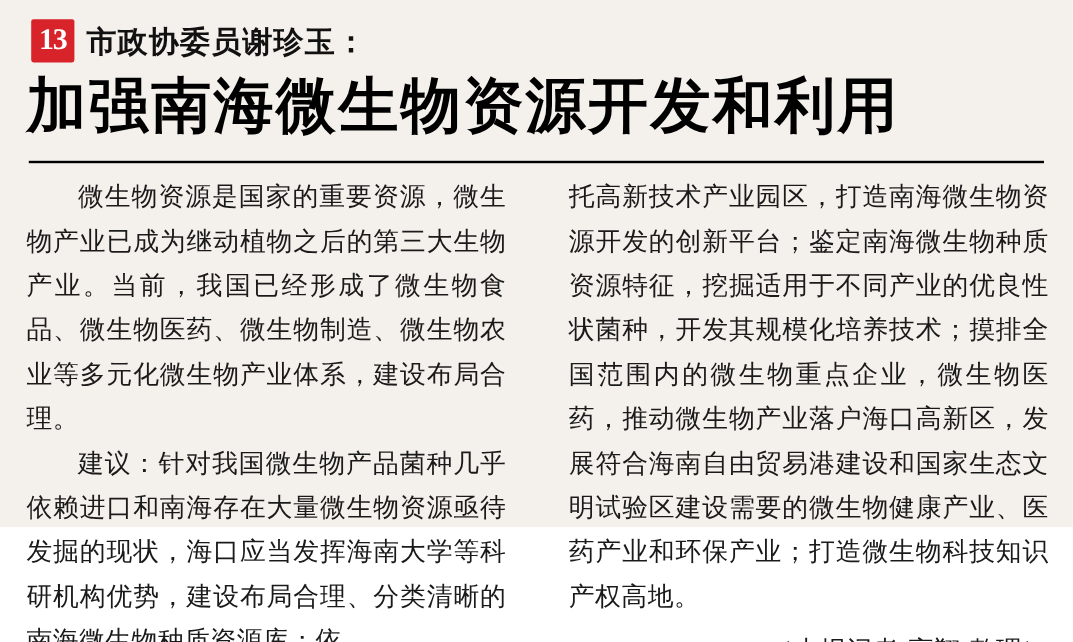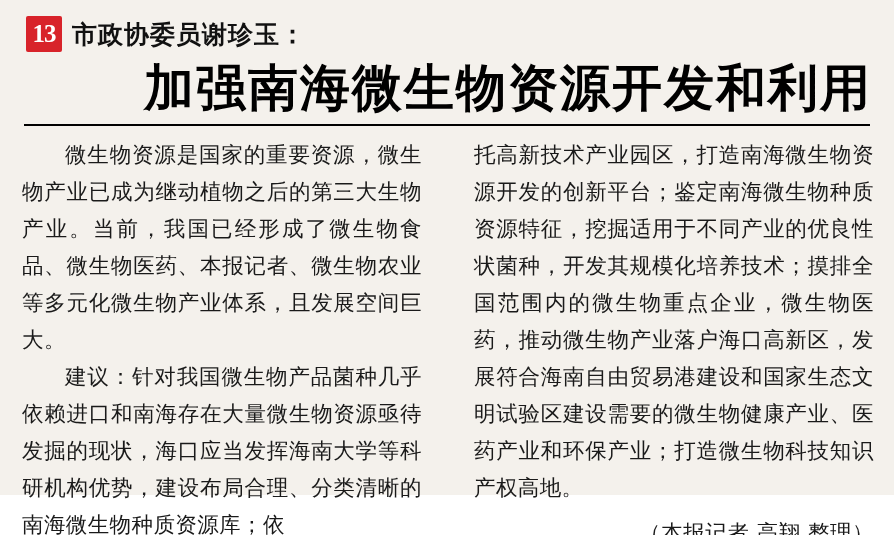--- a/index.html
+++ b/index.html
@@ -10,21 +10,21 @@
   body {
     width: 894px;
     height: 535px;
     overflow: hidden;
     font-family: "DejaVu Sans", sans-serif;
     color: #000000;
   }
   .page {
     position: relative;
     width: 894px;
-    height: 495px;
+    height: 439px;
     background: #f4f1ec;
     box-sizing: border-box;
     padding: 14px 22px 10px 22px;
   }
   
   .kicker-row {
     display: flex;
     align-items: center;
     gap: 10px;
     height: 40px;
@@ -52,23 +52,23 @@
     color: #111111;
     white-space: nowrap;
   }
   .headline {
     font-family: "DejaVu Sans", sans-serif;
     font-weight: bold;
     font-size: 50px;
     line-height: 60px;
     letter-spacing: 2px;
     color: #000000;
-    text-align: right;
+    text-align: left;
     margin-top: 4px;
-    margin-bottom: 6px;
+    margin-bottom: 16px;
     white-space: nowrap;
   }
   .rule {
     height: 2px;
     background: #000000;
     margin: 6px 2px 10px 2px;
   }
   
   .columns {
     display: flex;
@@ -121,21 +121,21 @@
     <div class="kicker-text">市政协委员谢珍玉：</div>
   </div>
 
   <div class="headline">加强南海微生物资源开发和利用</div>
 
   <div class="rule"></div>
 
   <div class="columns">
 
     <div class="col">
-      <p class="para indent">微生物资源是国家的重要资源，微生物产业已成为继动植物之后的第三大生物产业。当前，我国已经形成了微生物食品、微生物医药、本报记者、微生物农业等多元化微生物产业体系，且发展空间巨大。</p>
+      <p class="para indent">微生物资源是国家的重要资源，微生物产业已成为继动植物之后的第三大生物产业。当前，我国已经形成了微生物食品、微生物医药、微生物制造、微生物农业等多元化微生物产业体系，建设布局合理。</p>
       <p class="para indent">建议：针对我国微生物产品菌种几乎依赖进口和南海存在大量微生物资源亟待发掘的现状，海口应当发挥海南大学等科研机构优势，建设布局合理、分类清晰的南海微生物种质资源库；依</p>
     </div>
 
     <div class="col-divider"></div>
 
     <div class="col">
       <p class="para">托高新技术产业园区，打造南海微生物资源开发的创新平台；鉴定南海微生物种质资源特征，挖掘适用于不同产业的优良性状菌种，开发其规模化培养技术；摸排全国范围内的微生物重点企业，微生物医药，推动微生物产业落户海口高新区，发展符合海南自由贸易港建设和国家生态文明试验区建设需要的微生物健康产业、医药产业和环保产业；打造微生物科技知识产权高地。</p>
       <div class="byline">（本报记者 高翔 整理）</div>
     </div>
 

